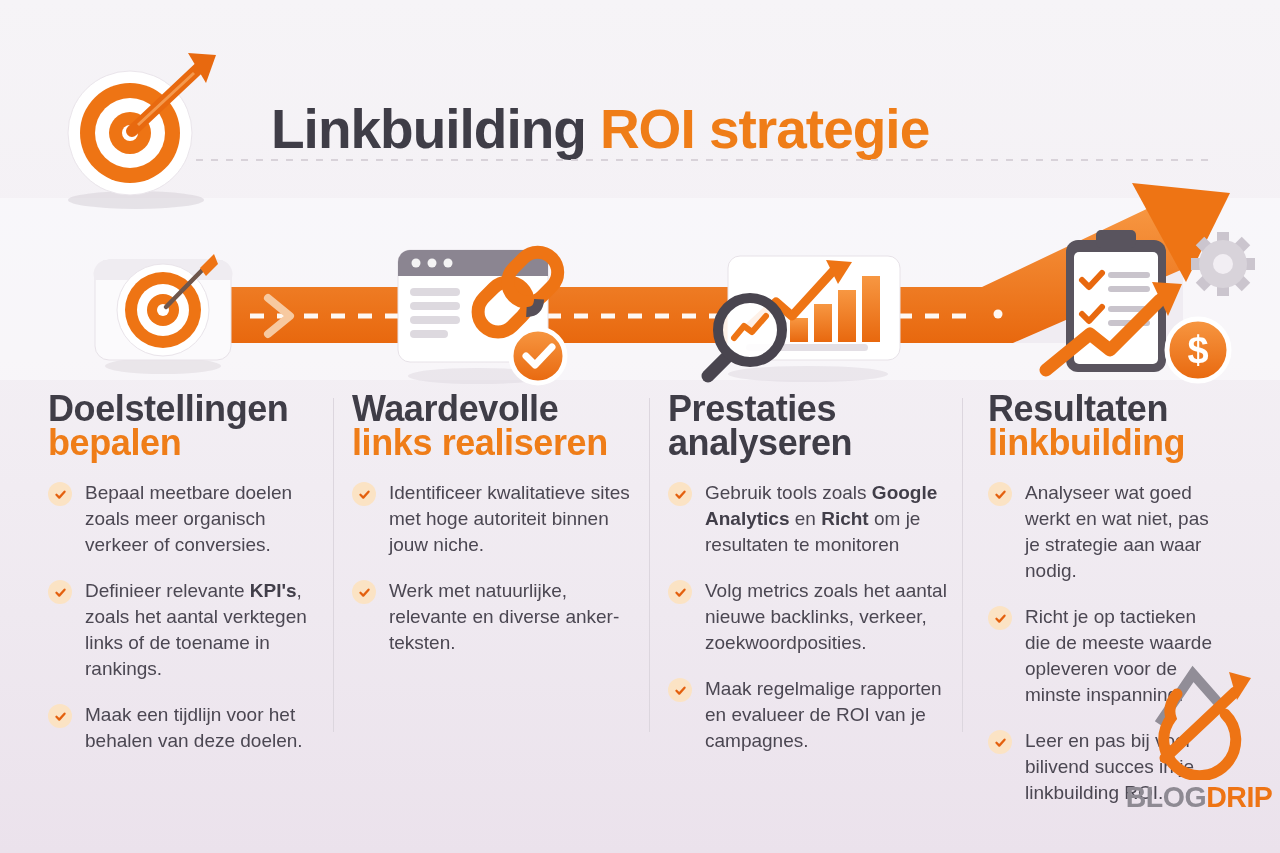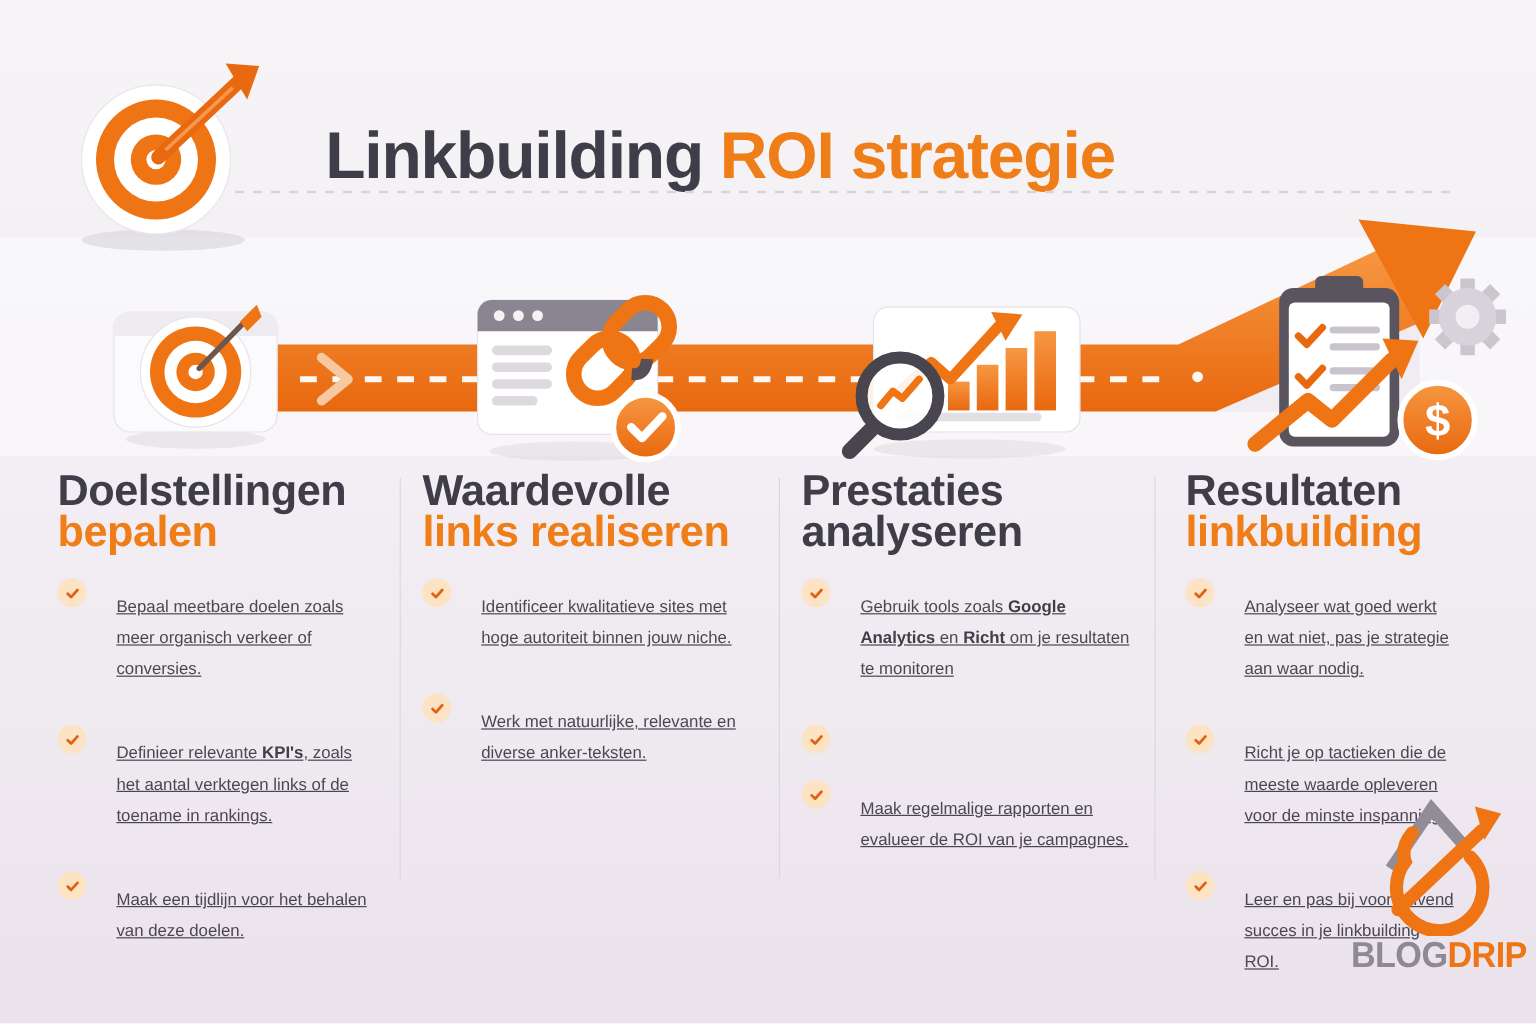--- a/index.html
+++ b/index.html
@@ -17,21 +17,21 @@
     background:repeating-linear-gradient(90deg,#d8d2d9 0 7px,transparent 7px 15px);}
   
   .columns{position:absolute;left:48px;top:392px;width:1204px;display:grid;grid-template-columns:304px 316px 320px 264px;z-index:3;}
   .column{padding-right:26px;}
   .column h2{margin:0 0 20px 0;font-size:36px;line-height:34px;color:#3f3d47;font-weight:bold;letter-spacing:-.4px;}
   .column h2 span{display:block;}
   .column h2 .accent{color:#ef7d18;}
   .bullet{display:flex;align-items:flex-start;margin-bottom:20px;}
   .check{flex:0 0 auto;width:24px;height:24px;border-radius:50%;background:#fbe3c4;display:flex;align-items:center;justify-content:center;margin:2px 13px 0 0;}
   .check svg{width:15px;height:15px;display:block;}
-  .bullet p{margin:12px;font-size:14px;line-height:26px;color:#4b4752;text-decoration:underline;}
+  .bullet p{margin:0;font-size:19px;line-height:26px;color:#4b4752;}
   .bullet .b{font-weight:bold;color:#413e49;}
   .divider{position:absolute;top:398px;height:334px;width:1px;background:#dcd6de;z-index:2;}
   .divider.d1{left:333px;} .divider.d2{left:649px;} .divider.d3{left:962px;}
   
   .art{position:absolute;z-index:2;}
   .band{position:absolute;left:0;top:180px;z-index:1;}
   
   .logo{position:absolute;left:1122px;top:662px;width:150px;z-index:3;text-align:center;}
   .logo .mark{display:block;margin:0 auto;}
   .logo .word{font-size:30px;font-weight:bold;letter-spacing:-.5px;white-space:nowrap;transform:scaleX(.95);}
@@ -217,20 +217,21 @@
             </svg>
           </span>
           <p><span>Gebruik tools zoals </span><span class="b">Google Analytics</span><span> en </span><span class="b">Richt</span><span> om je resultaten te monitoren</span></p>
         </div>
         <div class="bullet">
           <span class="check">
             <svg viewBox="0 0 24 24">
               <path d="M5.5 12.5l4.5 4.5 8.5-9.5" fill="none" stroke="#e4600e" stroke-width="3.6" stroke-linecap="round" stroke-linejoin="round"></path>
             </svg>
           </span>
+          <p><span>Volg metrics zoals het aantal nieuwe backlinks, verkeer, zoekwoordposities.</span></p>
         </div>
         <div class="bullet">
           <span class="check">
             <svg viewBox="0 0 24 24">
               <path d="M5.5 12.5l4.5 4.5 8.5-9.5" fill="none" stroke="#e4600e" stroke-width="3.6" stroke-linecap="round" stroke-linejoin="round"></path>
             </svg>
           </span>
           <p><span>Maak regelmalige rapporten en evalueer de ROI van je campagnes.</span></p>
         </div>
       </div>

